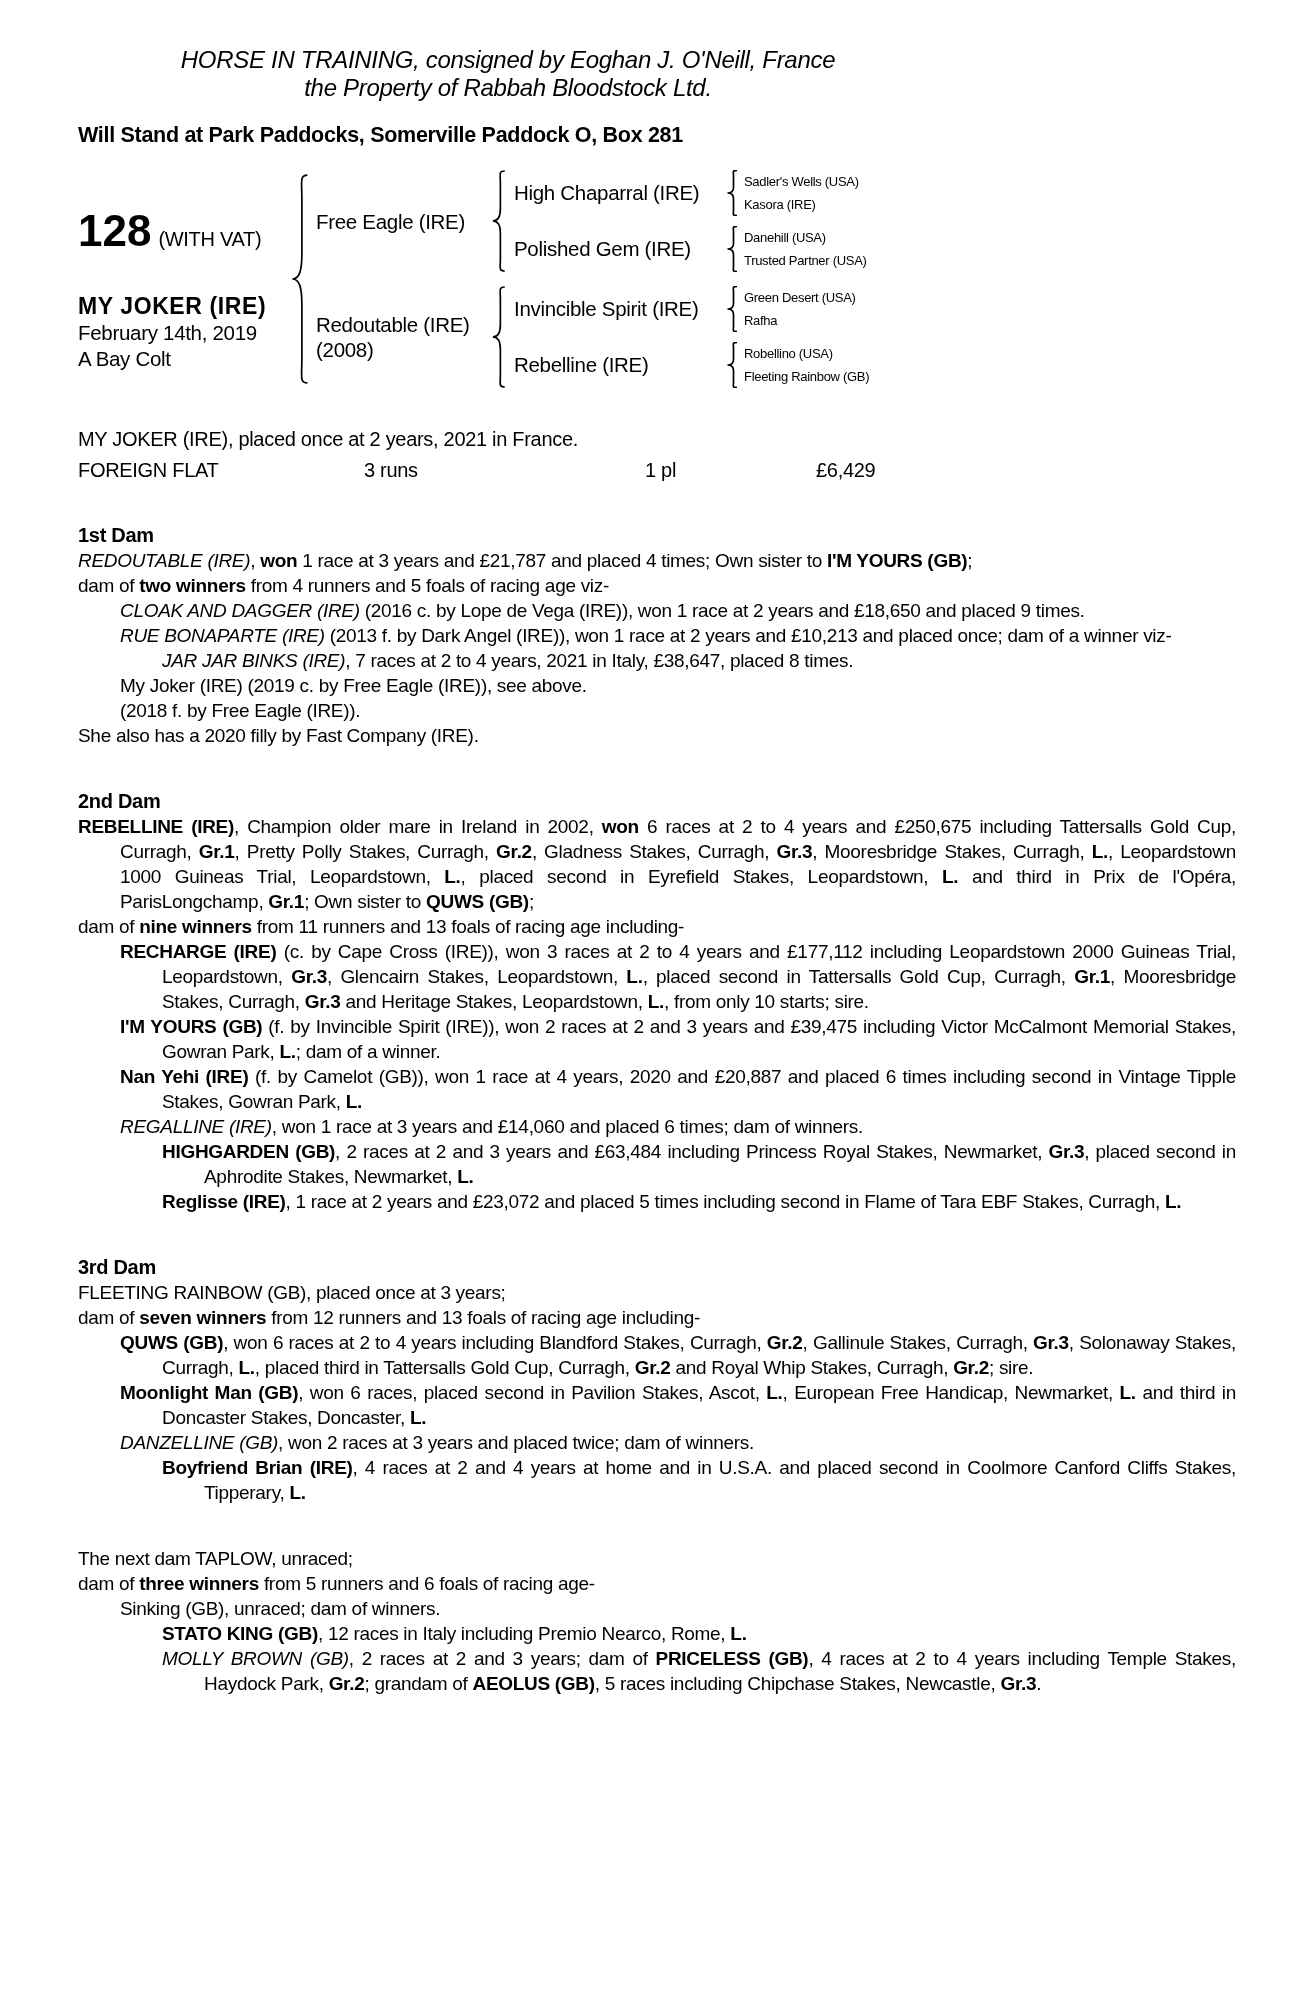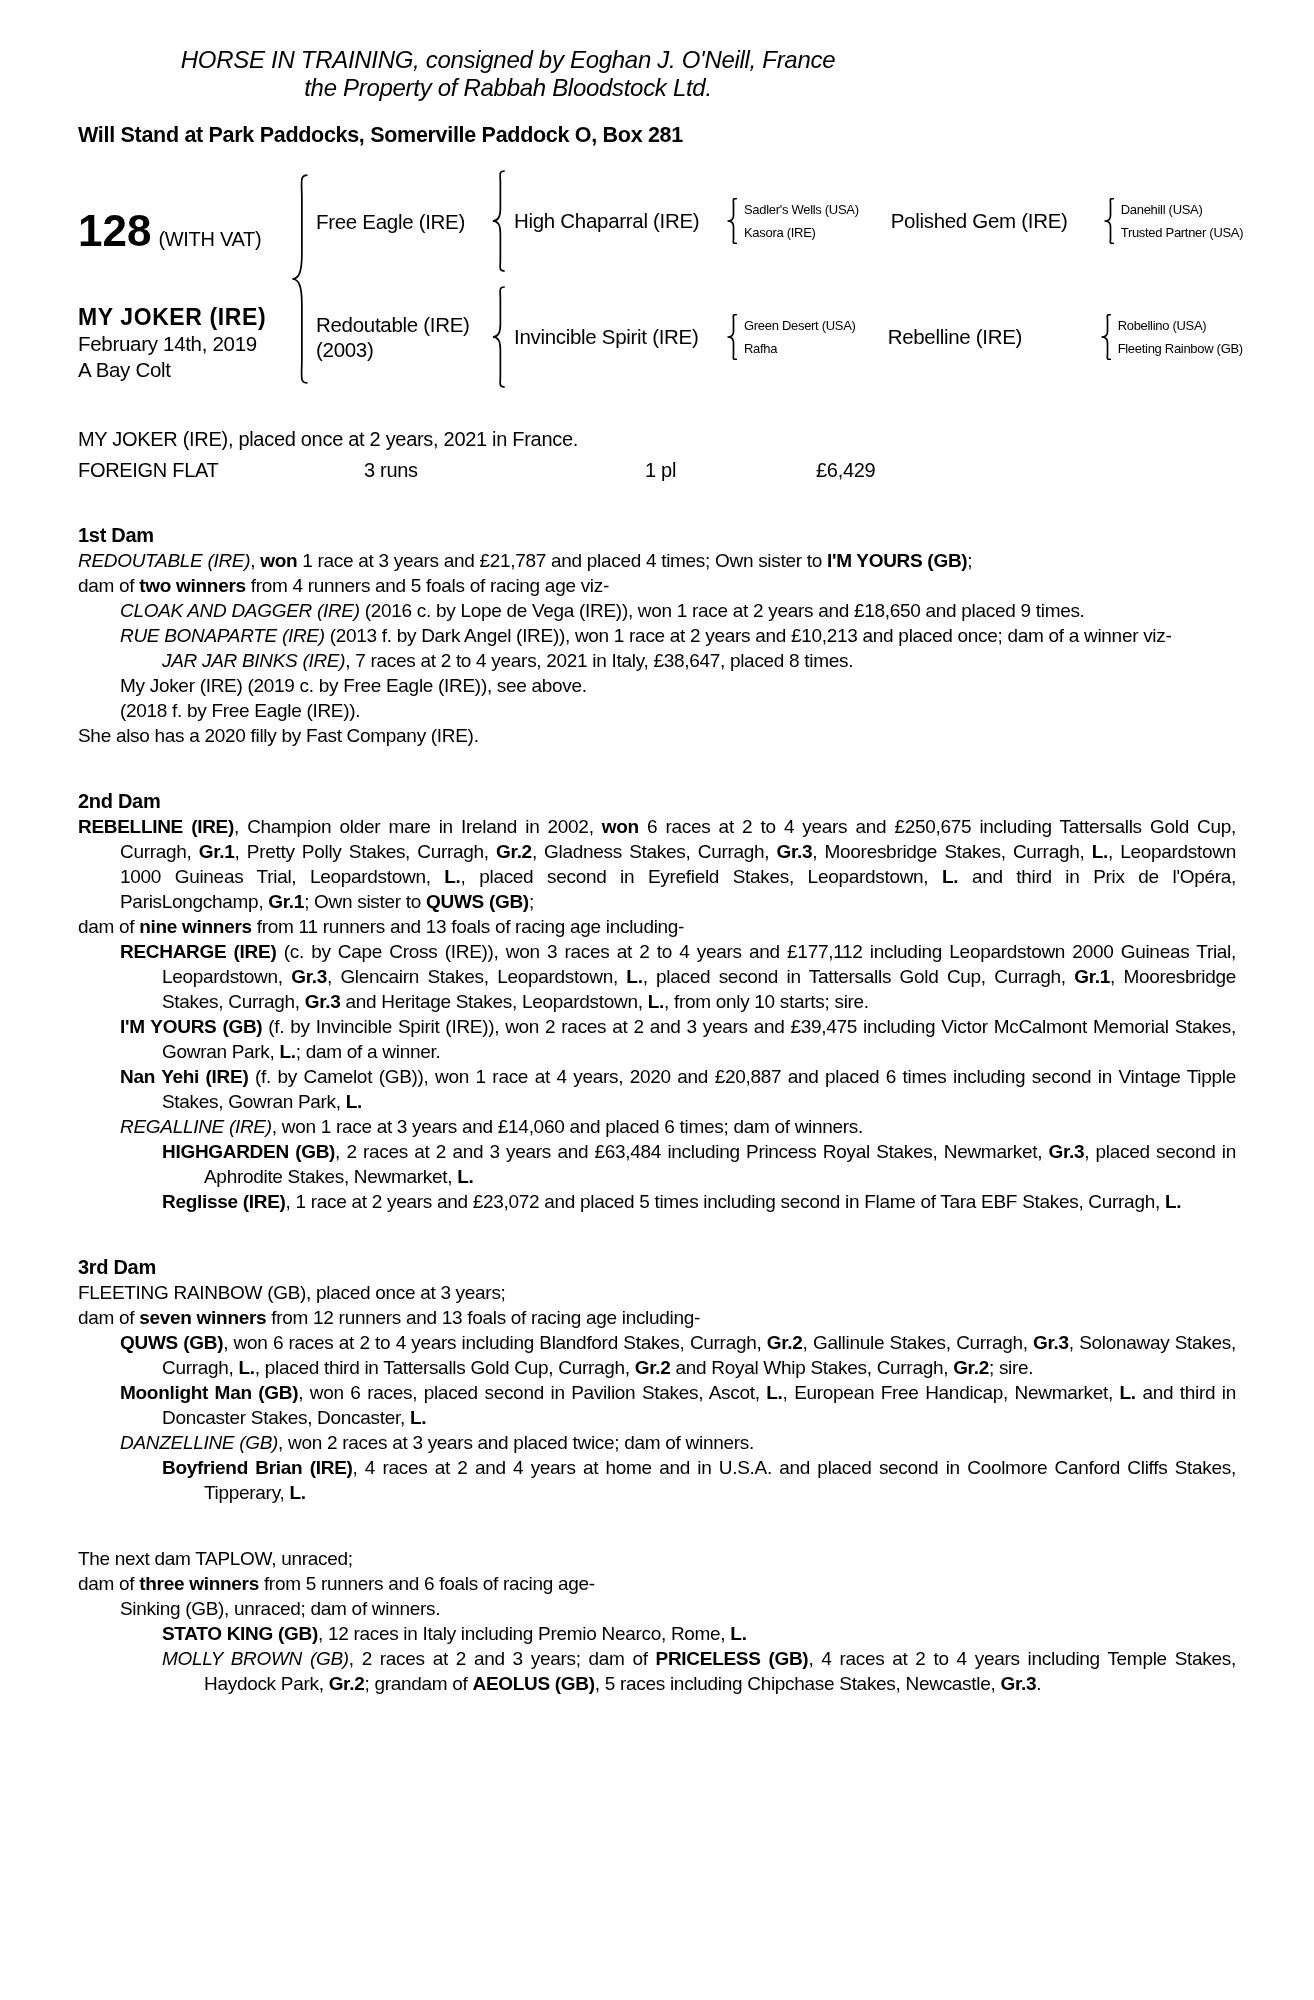--- a/index.html
+++ b/index.html
@@ -32,29 +32,29 @@
   
   .ped-block { display: flex; margin-top: 22px; }
   .lot-col { width: 212px; flex: 0 0 212px; padding-top: 36px; }
   .lot-line { display: flex; align-items: baseline; }
   .lot-num { font-size: 44px; font-weight: bold; letter-spacing: 0; }
   .lot-vat { font-size: 20px; margin-left: 7px; }
   .horse-name {
     font-weight: bold;
     font-size: 23px;
     letter-spacing: 0.6px;
-    margin-top: 48px;
+    margin-top: 37px;
     white-space: nowrap;
   }
   .foal-date, .colt-desc { font-size: 20.5px; line-height: 26px; white-space: nowrap; }
   .tree { display: flex; align-items: center; }
   .halves { display: flex; flex-direction: column; gap: 14px; }
   .half { display: flex; align-items: center; }
   .gen1 { width: 175px; flex: 0 0 175px; font-size: 20.5px; line-height: 25px; padding-left: 7px; white-space: nowrap; }
-  .gen2-group { display: flex; gap: 24px; }
+  .gen2-group { display: flex; flex-direction: column; gap: 10px; }
   .gen2-row { display: flex; align-items: center; }
   .gen2-name { width: 212px; flex: 0 0 212px; font-size: 20.5px; padding-left: 8px; white-space: nowrap; }
   .gen3-pair { display: flex; flex-direction: column; justify-content: center; font-size: 13px; line-height: 23px; padding-left: 6px; }
   .gen3-pair div { white-space: nowrap; }
   .brace { display: block; flex: 0 0 auto; }
   .brace-main { width: 19px; height: 212px; }
   .brace-mid  { width: 15px; height: 102px; }
   .brace-sm   { width: 12px; height: 46px; }
   
   .race-summary { font-size: 20px; margin-top: 40px; }
@@ -130,21 +130,21 @@
                 <div>Danehill (USA)</div>
                 <div>Trusted Partner (USA)</div>
               </div>
             </div>
           </div>
         </div>
 
         <div class="half">
           <div class="gen1">
             <div>Redoutable (IRE)</div>
-            <div>(2003)</div>
+            <div>(2008)</div>
           </div>
           <svg class="brace brace-mid" viewBox="0 0 12 100" preserveAspectRatio="none" aria-hidden="true">
               <path d="M11 1 C6 1 7.5 4 7.5 12 L7.5 38 C7.5 46 6 50 1.5 50 C6 50 7.5 54 7.5 62 L7.5 88 C7.5 96 6 99 11 99" fill="none" stroke="#000" stroke-width="1.7" vector-effect="non-scaling-stroke"></path>
             </svg>
           <div class="gen2-group">
             <div class="gen2-row">
               <div class="gen2-name">Invincible Spirit (IRE)</div>
               <svg class="brace brace-sm" viewBox="0 0 12 100" preserveAspectRatio="none" aria-hidden="true">
                   <path d="M11 1 C6 1 7.5 4 7.5 12 L7.5 38 C7.5 46 6 50 1.5 50 C6 50 7.5 54 7.5 62 L7.5 88 C7.5 96 6 99 11 99" fill="none" stroke="#000" stroke-width="1.7" vector-effect="non-scaling-stroke"></path>
                 </svg>

